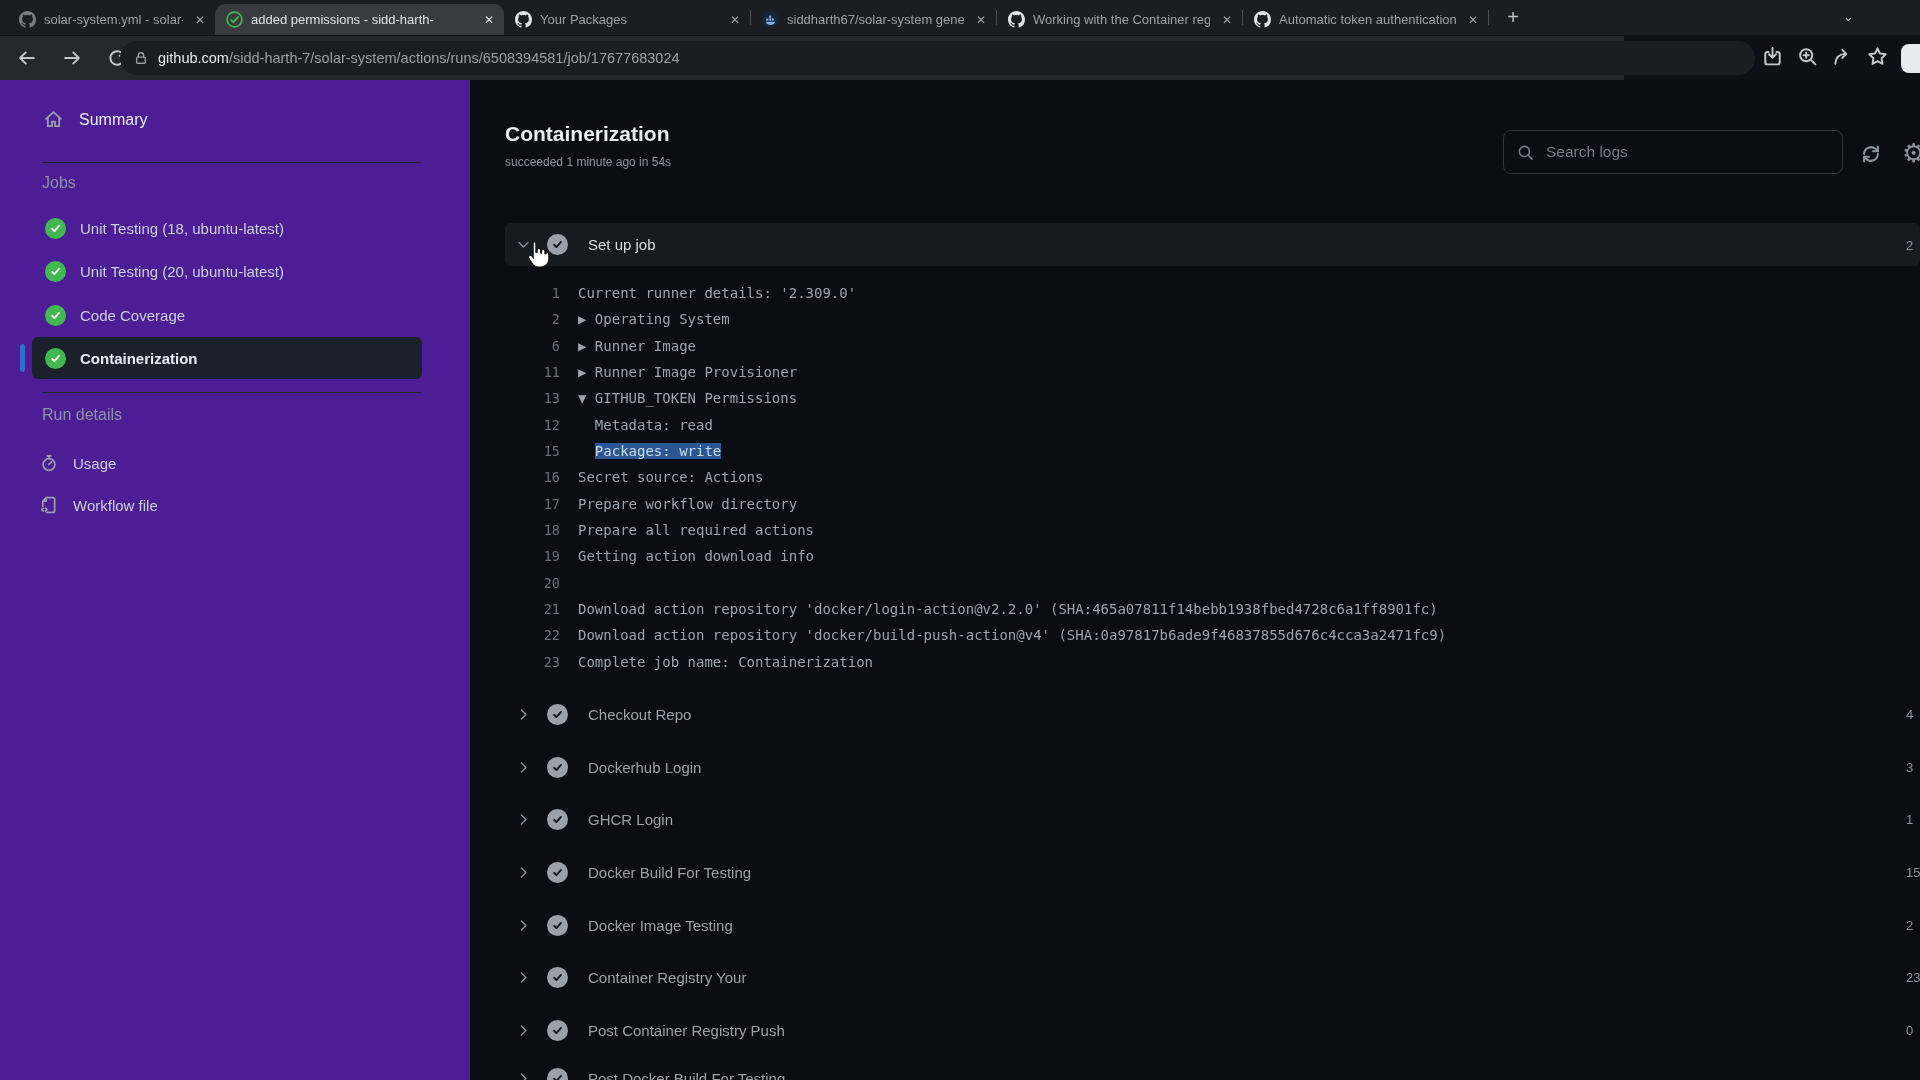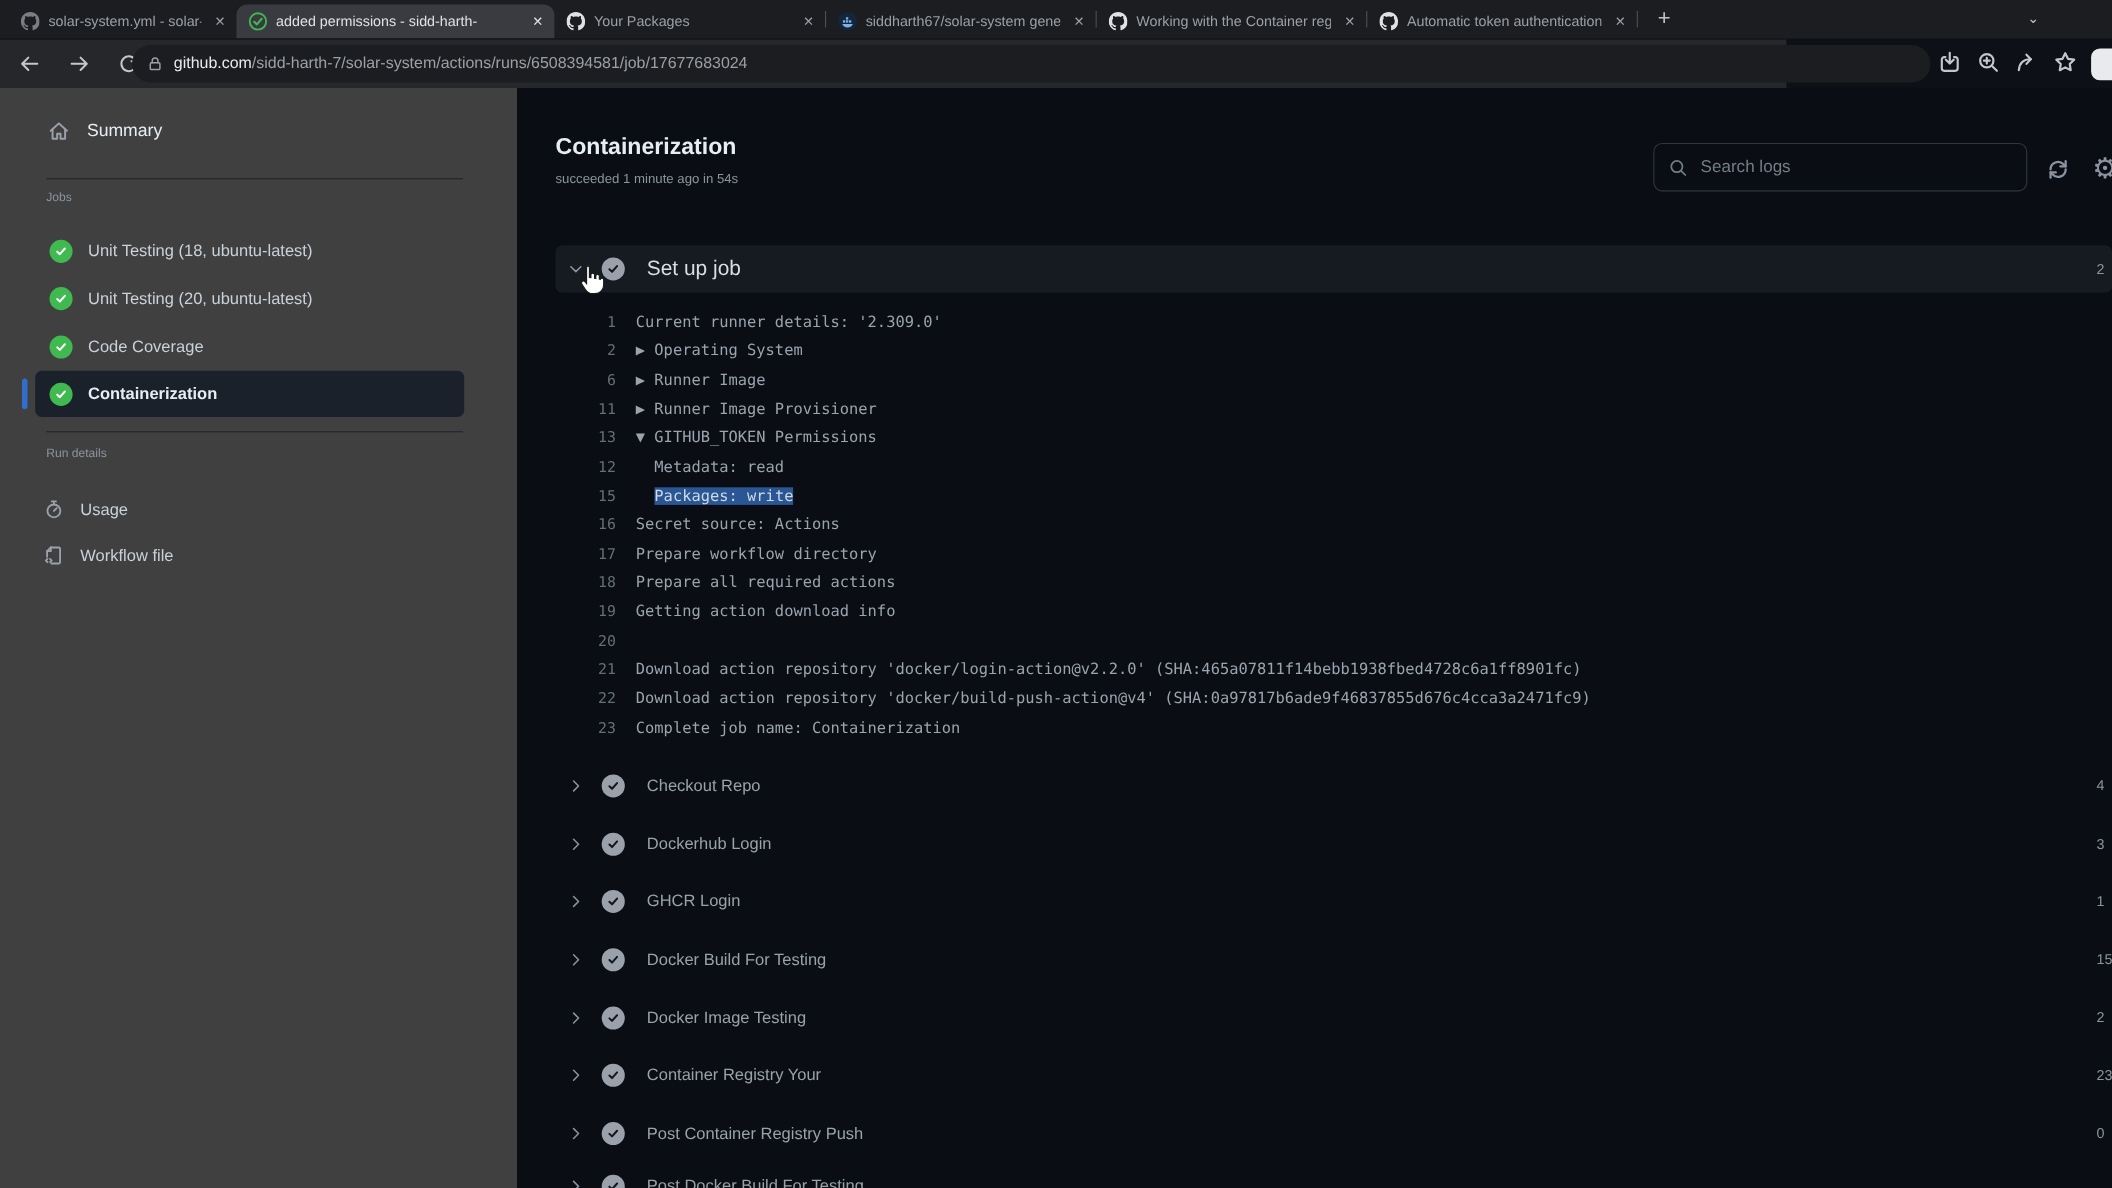--- a/index.html
+++ b/index.html
@@ -30,27 +30,27 @@
   #urlbar{position:absolute;left:120px;top:5px;width:1635px;height:34px;background:#1c1d20;border-radius:17px;
           display:flex;align-items:center;gap:10px;padding:0 14px;box-sizing:border-box}
   .url{font-size:14.5px;white-space:nowrap;overflow:hidden}
   .url .dom{color:#e8eaed}
   .url .pth{color:#9aa0a6}
   #tb-icons{position:absolute;left:1762px;top:10px;display:flex;gap:13px;color:#c3c6ca}
   #tb-icons .ico{width:22px;height:22px}
   #avatar{position:absolute;left:1901px;top:8px;width:29px;height:29px;border-radius:8px;background:#e8eaed}
 
   
-  #sidebar{position:absolute;left:0;top:80px;width:472px;bottom:0;background:#404040;
+  #sidebar{position:absolute;left:0;top:80px;width:472px;bottom:0;background:#4c1d95;
            border-right:1px solid #1b212a;box-sizing:border-box}
   .sb-summary{position:absolute;left:44px;top:30px;display:flex;align-items:center;gap:16px;
               color:#e6edf3;font-size:16px}
   .sb-summary .ico{color:#9aa1aa}
   .sb-div{position:absolute;left:42px;right:50px;height:1px;background:#21262d}
-  .sb-h{position:absolute;left:42px;color:#8b949e;font-size:11px}
+  .sb-h{position:absolute;left:42px;color:#8b949e;font-size:16px}
   .sb-item{position:absolute;left:32px;width:390px;height:42px;display:flex;align-items:center;gap:14px;
            padding-left:13px;box-sizing:border-box;border-radius:6px;color:#c9d1d9;font-size:15px}
   .sb-item.sel{background:#1b212b;color:#e6edf3;font-weight:bold}
   .sb-accent{position:absolute;left:20px;top:264px;width:5px;height:28px;border-radius:3px;background:#316dca}
   .rd-item{position:absolute;left:40px;display:flex;align-items:center;gap:15px;color:#c9d1d9;font-size:15px;height:42px}
   .rd-item .ico{color:#9aa1aa}
 
   .ck{width:21px;height:21px;border-radius:50%;display:flex;align-items:center;justify-content:center;flex:none}
   .ck.green{background:#3fb950;color:#ffffff}
   .ck.gray{background:#9aa1aa;color:#12171e}
@@ -62,21 +62,21 @@
             border-radius:8px;display:flex;align-items:center;gap:10px;padding:0 13px;box-sizing:border-box;
             color:#737d87}
   .m-search input{flex:1;background:transparent;border:none;outline:none;color:#e6edf3;font-size:15.5px;
                   font-family:"Liberation Sans",sans-serif}
   .m-search input::placeholder{color:#737d87}
   .m-refresh{position:absolute;left:1390px;top:63px;color:#8b949e}
   .m-gear{position:absolute;left:1432px;top:58px;color:#8b949e;font-size:26px}
 
   .setup-row{position:absolute;left:35px;top:143px;width:1415px;height:43px;background:#161b22;border-radius:6px;
              display:flex;align-items:center;gap:16px;padding-left:11px;box-sizing:border-box}
-  .setup-row .lbl{color:#d7dee5;font-size:19px;margin-left:4px}
+  .setup-row .lbl{color:#d7dee5;font-size:15px;margin-left:4px}
   .chev{color:#8b949e;flex:none;display:flex}
   .dur{position:absolute;left:1401px;top:50%;transform:translateY(-50%);color:#8b949e;font-size:13px}
 
   .loglines{position:absolute;left:35px;top:200px;font-family:"DejaVu Sans Mono",monospace;font-size:14px;
             color:#9aa3ae}
   .ll{height:26.33px;display:flex;align-items:center;white-space:pre}
   .ll .lnum{width:55px;text-align:right;margin-right:18px;color:#656e78;font-size:13.5px}
   .hl{background:#2a5694;color:#cdd9e5}
 
   .step{position:absolute;left:35px;width:1415px;height:44px;display:flex;align-items:center;gap:16px;

